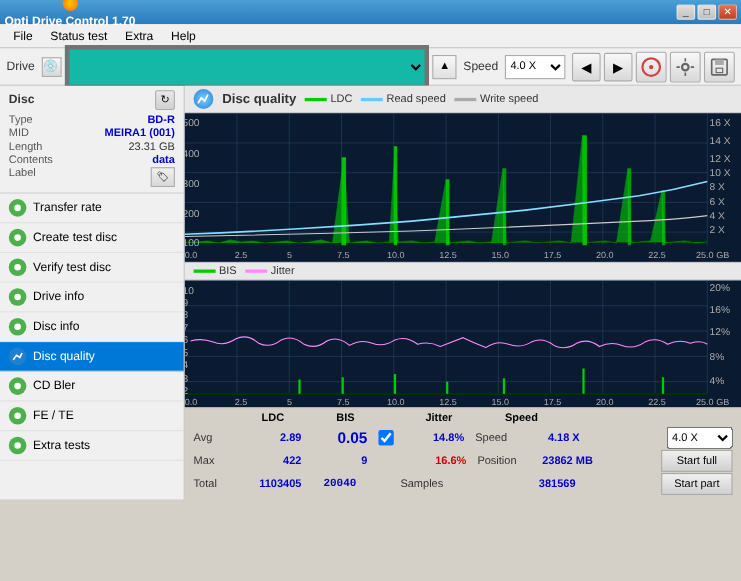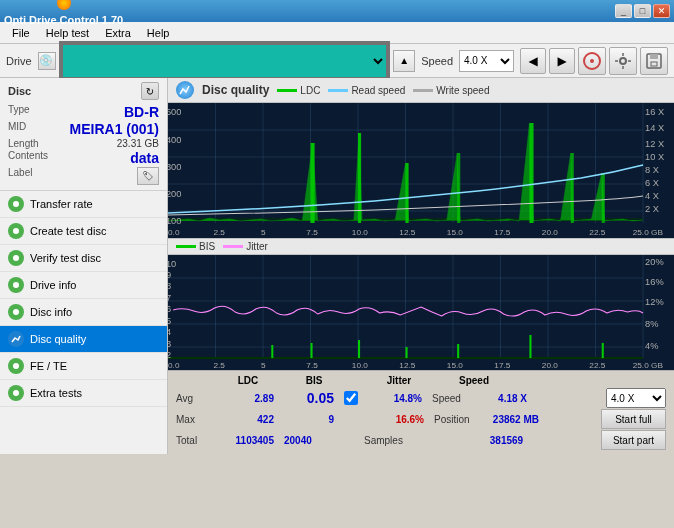--- a/index.html
+++ b/index.html
@@ -26,21 +26,21 @@
     .speed-select { width: 50px; height: 22px; font-size: 10px; border: 1px solid #aaa; background: white; }
     .icon-btn { width: 26px; height: 26px; background: linear-gradient(to bottom, #f8f8f8, #d8d8d8); border: 1px solid #aaa; cursor: pointer; border-radius: 2px; display: flex; align-items: center; justify-content: center; }
     
     
     .disc-section { padding: 4px 8px; border-bottom: 1px solid #d0d0d0; }
     .disc-header { display: flex; align-items: center; justify-content: space-between; margin-bottom: 4px; }
     .disc-title { font-size: 11px; font-weight: bold; color: #333; }
     .disc-refresh { width: 18px; height: 18px; background: linear-gradient(to bottom, #e8e8e8, #d0d0d0); border: 1px solid #aaa; cursor: pointer; font-size: 10px; display: flex; align-items: center; justify-content: center; border-radius: 2px; }
     .disc-row { display: flex; justify-content: space-between; margin-bottom: 1px; }
     .disc-key { color: #555; font-size: 10px; }
-    .disc-val { color: #0000cc; font-size: 14px; font-weight: bold; padding-left: 28px; }
+    .disc-val { color: #0000cc; font-size: 10px; font-weight: bold; padding-left: 28px; }
     .disc-val-black { color: #333; font-size: 10px; }
     .label-btn { width: 22px; height: 18px; background: linear-gradient(to bottom, #f0f0f0, #d8d8d8); border: 1px solid #aaa; cursor: pointer; display: flex; align-items: center; justify-content: center; font-size: 9px; }
     
     
     .nav-item { display: flex; align-items: center; gap: 6px; padding: 5px 8px; cursor: pointer; border-bottom: 1px solid #e0e0e0; }
     .nav-item.active { background: #0078d7; color: white; }
     .nav-icon { width: 16px; height: 16px; border-radius: 50%; display: flex; align-items: center; justify-content: center; font-size: 8px; flex-shrink: 0; }
     .nav-icon-green { background: #4db04d; }
     .nav-icon-blue { background: #2080d0; }
     .nav-label { font-size: 11px; }
@@ -85,21 +85,21 @@
   </div>
   <div class="title-bar-buttons">
     <div class="tb-btn">_</div>
     <div class="tb-btn">□</div>
     <div class="tb-btn close">✕</div>
   </div>
 </div>
 
 <div class="menu-bar">
   <span class="menu-item">File</span>
-  <span class="menu-item">Help test</span>
+  <span class="menu-item">Status test</span>
   <span class="menu-item">Extra</span>
   <span class="menu-item">Help</span>
 </div>
 
 <div class="top-bar">
   <span class="drive-label">Drive</span>
   <div style="display:flex;align-items:center;gap:3px;flex:1;">
     <div style="width:18px;height:18px;background:linear-gradient(to bottom,#f8f8f8,#d8d8d8);border:1px solid #aaa;display:flex;align-items:center;justify-content:center;">💿</div>
     <select class="drive-select" style="flex:1;font-size:10px;height:22px;">
       <option>(H:)  ATAPI iHBS112  2 PL06</option>
@@ -207,20 +207,28 @@
           </div>
           <span class="nav-label">Disc info</span>
         </div>
         <div class="nav-item active">
           <div class="nav-icon nav-icon-blue">
             <svg width="10" height="10" viewBox="0 0 10 10">
               <polyline points="1,8 4,4 7,6 9,2" fill="none" stroke="white" stroke-width="1.5"></polyline>
             </svg>
           </div>
           <span class="nav-label">Disc quality</span>
+        </div>
+        <div class="nav-item">
+          <div class="nav-icon nav-icon-green">
+            <svg width="10" height="10" viewBox="0 0 10 10">
+              <circle cx="5" cy="5" r="3" fill="white"></circle>
+            </svg>
+          </div>
+          <span class="nav-label">CD Bler</span>
         </div>
         <div class="nav-item">
           <div class="nav-icon nav-icon-green">
             <svg width="10" height="10" viewBox="0 0 10 10">
               <circle cx="5" cy="5" r="3" fill="white"></circle>
             </svg>
           </div>
           <span class="nav-label">FE / TE</span>
         </div>
         <div class="nav-item">
@@ -431,21 +439,21 @@
         <div style="width:70px;text-align:right;font-size:10px;color:#cc0000;font-weight:bold;padding-right:10px;">16.6%</div>
         <div style="width:40px;font-size:10px;color:#333;">Position</div>
         <div style="width:65px;text-align:right;font-size:10px;color:#0000cc;font-weight:bold;">23862 MB</div>
         <div style="flex:1;"></div>
         <button style="width:65px;height:20px;font-size:10px;background:linear-gradient(to bottom,#f0f0f0,#d0d0d0);border:1px solid #aaa;cursor:pointer;">Start full</button>
       </div>
 
       <div style="display:flex;align-items:center;">
         <div style="width:36px;font-size:10px;color:#333;">Total</div>
         <div style="width:72px;text-align:right;font-size:10px;color:#0000cc;font-weight:bold;padding-right:10px;">1103405</div>
-        <div style="width:60px;text-align:left;font-size:10px;color:#0000cc;font-weight:bold;padding-right:10px;">20040</div>
+        <div style="width:60px;text-align:center;font-size:10px;color:#0000cc;font-weight:bold;padding-right:10px;font-family:Liberation Mono, monospace;">20040</div>
         <div style="width:20px;"></div>
         <div style="width:70px;font-size:10px;color:#333;padding-right:10px;">Samples</div>
         <div style="width:40px;font-size:10px;color:#333;"></div>
         <div style="width:65px;text-align:center;font-size:10px;color:#0000cc;font-weight:bold;">381569</div>
         <div style="flex:1;"></div>
         <button style="width:65px;height:20px;font-size:10px;background:linear-gradient(to bottom,#f0f0f0,#d0d0d0);border:1px solid #aaa;cursor:pointer;">Start part</button>
       </div>
     </div>
 
   </div>

